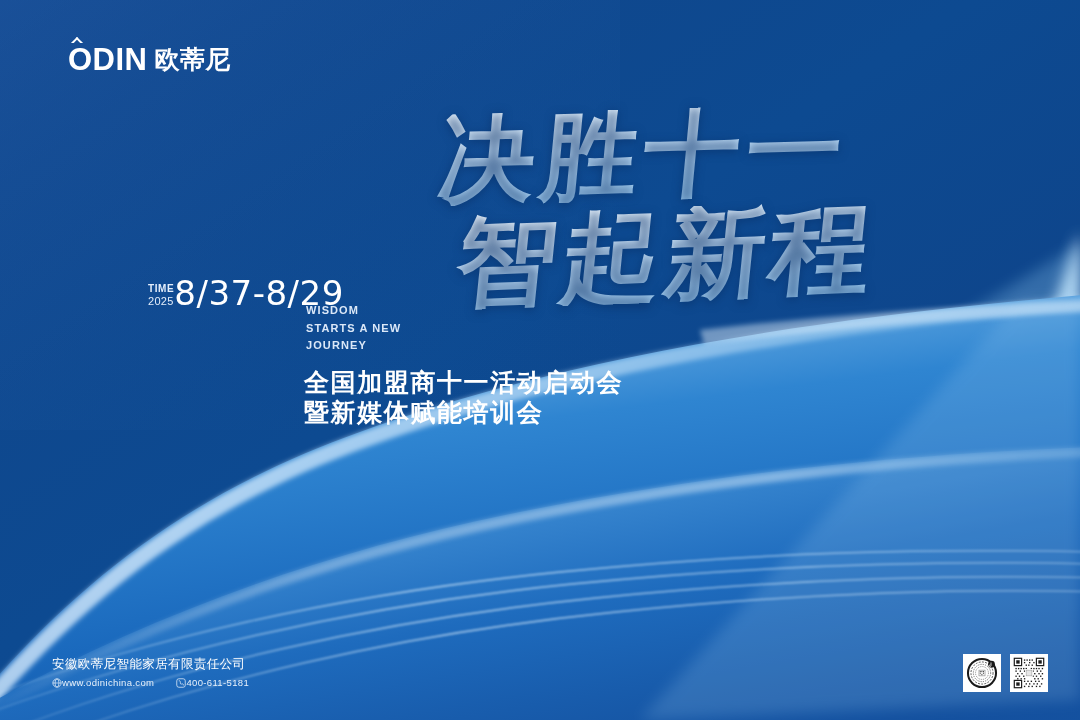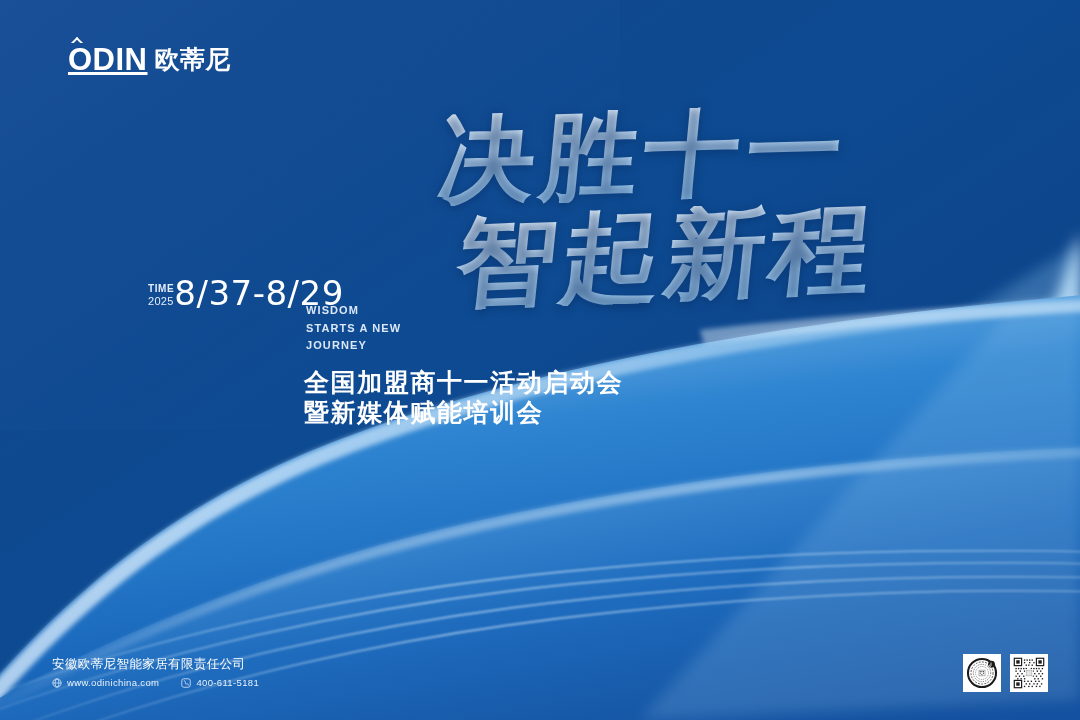--- a/index.html
+++ b/index.html
@@ -39,21 +39,20 @@
     z-index: 20;
   }
   .logo-mark {
     position: relative;
     font-size: 31px;
     font-weight: 700;
     letter-spacing: 0.5px;
     color: #ffffff;
     line-height: 1;
     font-family: "Liberation Sans", sans-serif;
-    text-decoration: underline;
   }
   .logo-circumflex {
     position: absolute;
     left: 2px;
     top: -9px;
     width: 14px;
     height: 8px;
     overflow: hidden;
     pointer-events: none;
   }
@@ -201,21 +200,20 @@
   }
   .footer-contacts {
     display: flex;
     align-items: center;
     gap: 22px;
     margin-top: 5px;
   }
   .contact-item {
     display: flex;
     align-items: flex-start;
-    gap: 5px;
     font-size: 9.5px;
     color: #e8f1fb;
     letter-spacing: 0.35px;
     line-height: 1;
   }
   .contact-icon {
     display: inline-flex;
     align-items: center;
     justify-content: center;
     width: 10px;

